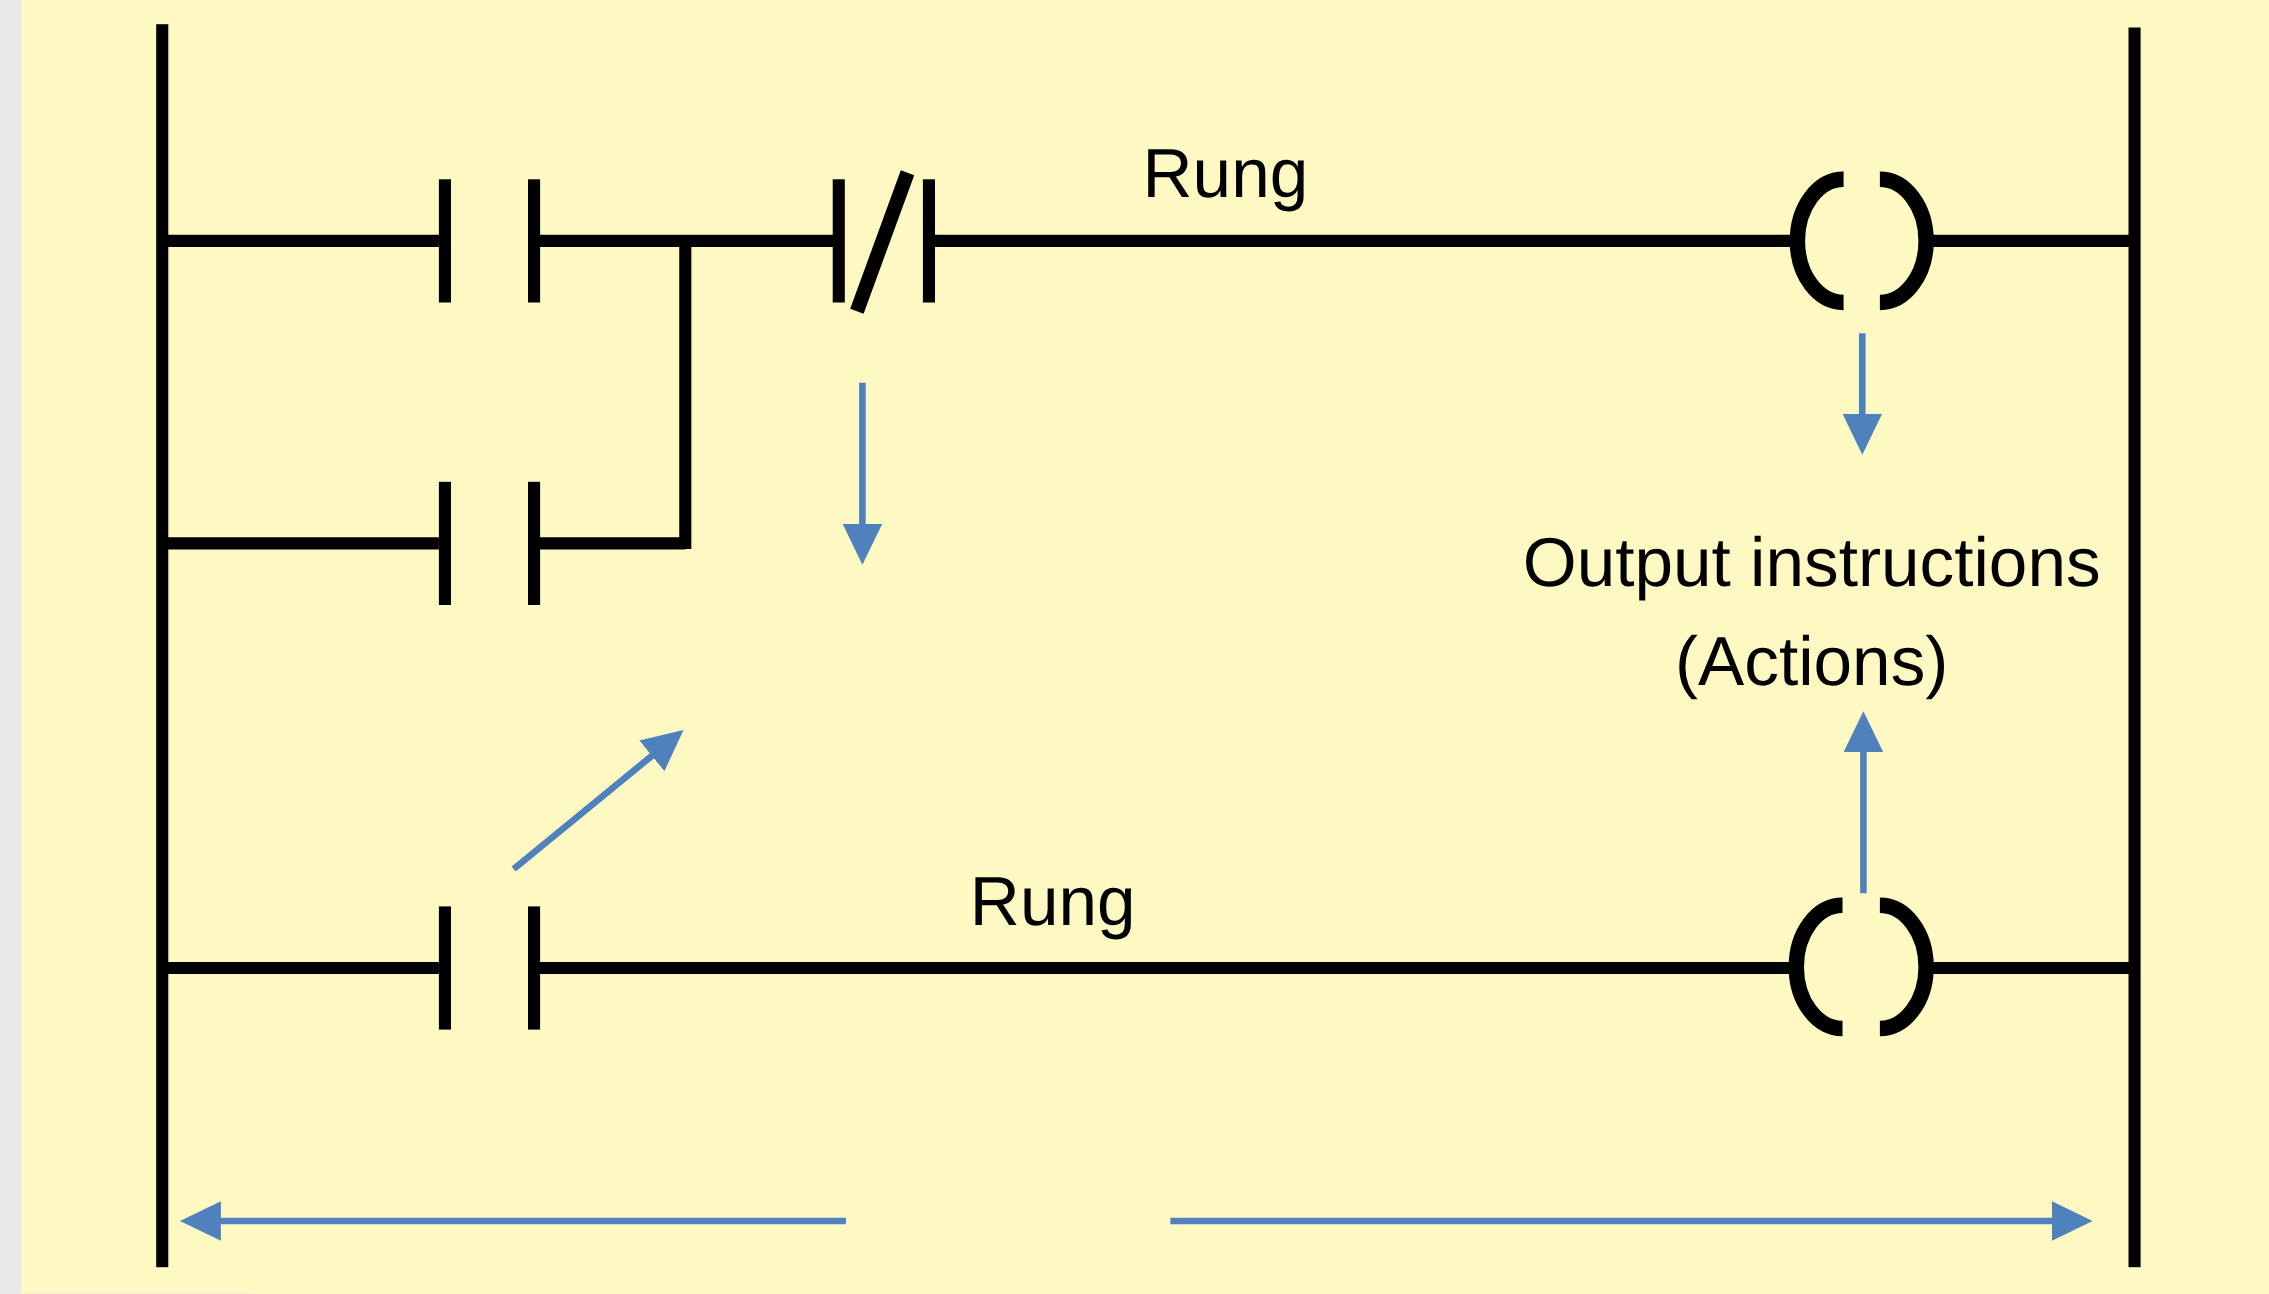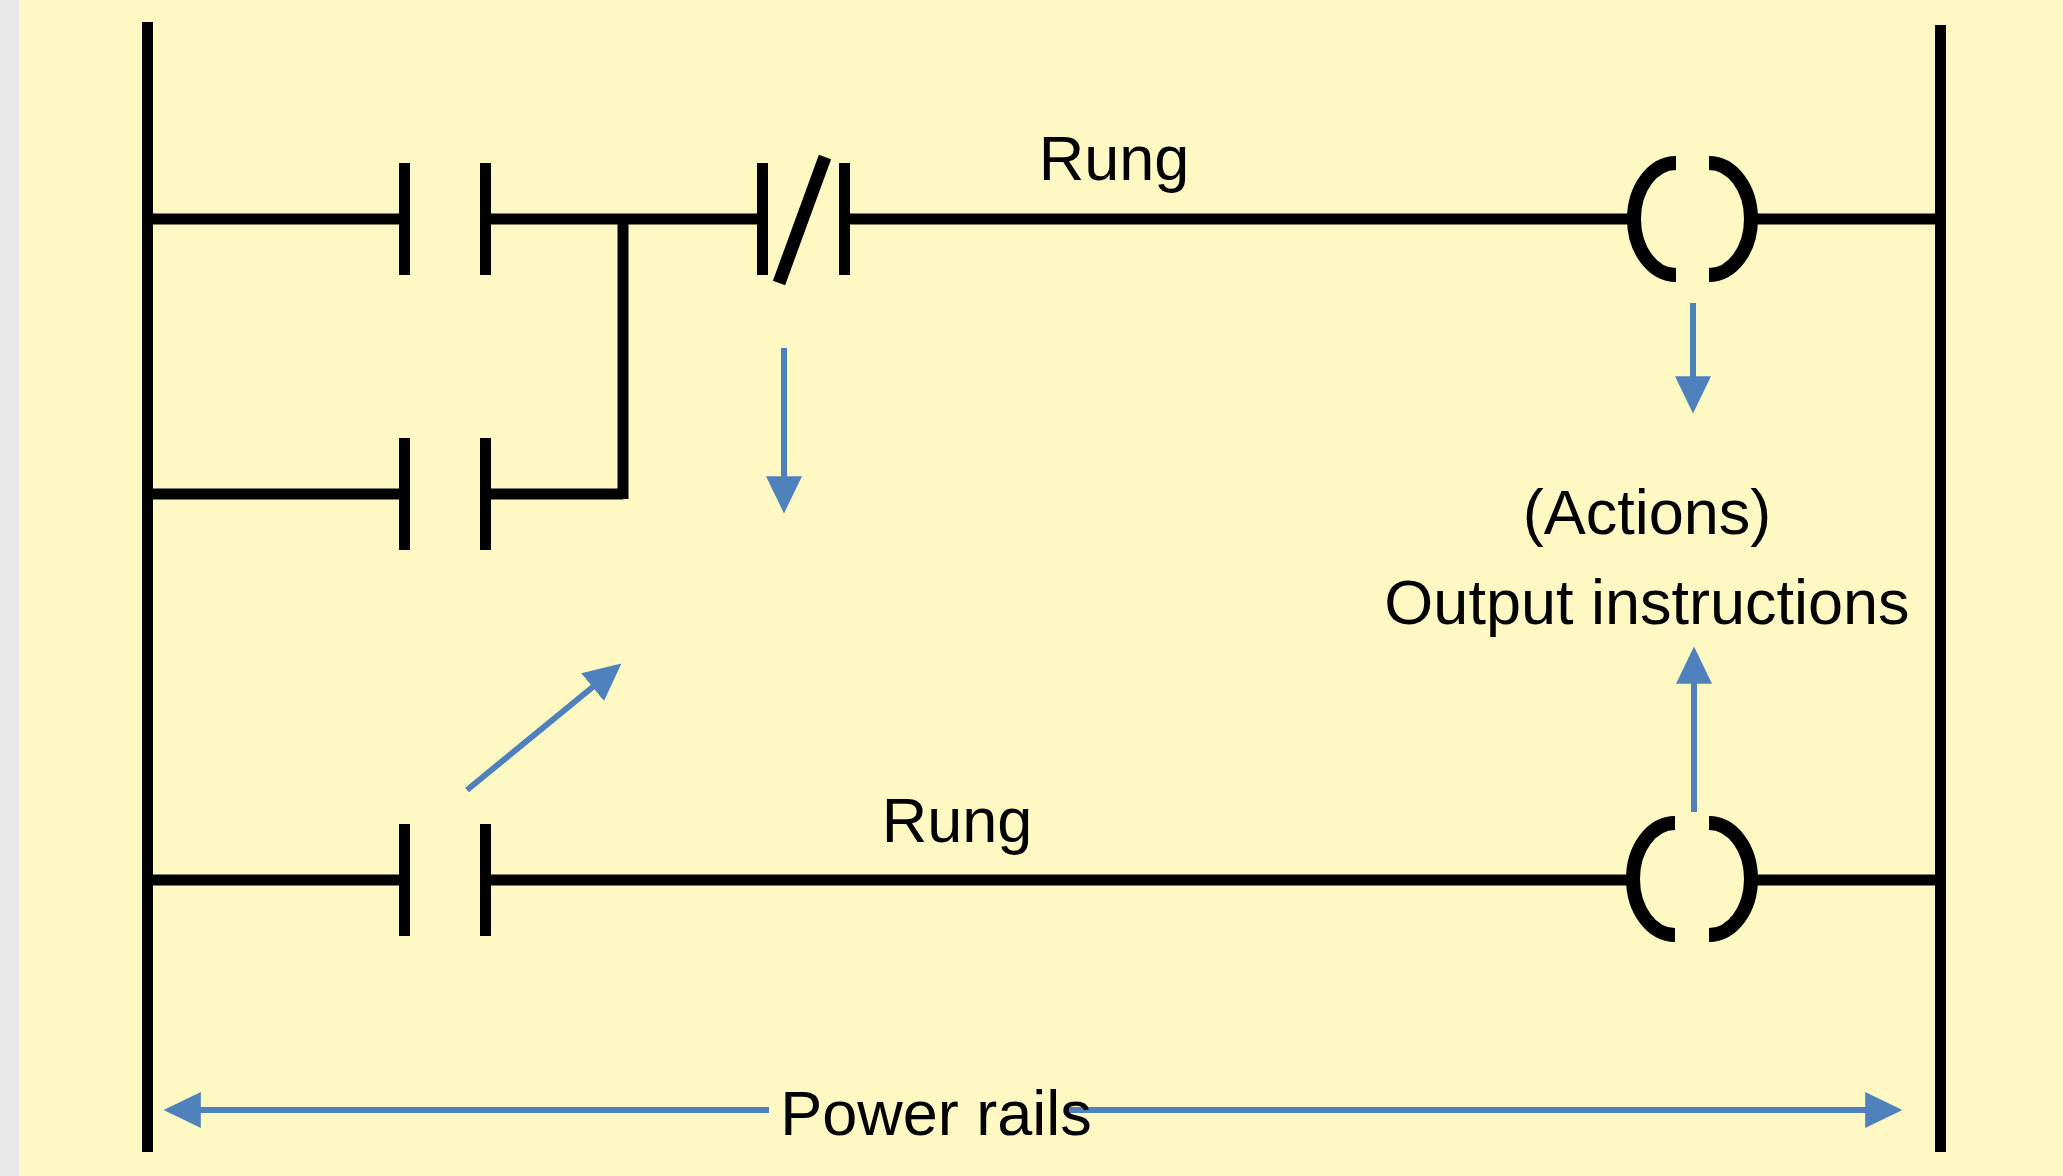--- a/index.html
+++ b/index.html
@@ -105,20 +105,19 @@
       <path d="M1045,1110 H1848" marker-end="url(#ah)"></path>
     </g>
   </svg>
 
   <div class="lbl" style="left:1095px; top:158px;">Rung</div>
 
   <div class="lbl" style="left:938px; top:820px;">Rung</div>
 
 
   <div class="lbl-block" style="left:1628px; top:467px;">
+    <div>Output instructions</div>
     <div>(Actions)</div>
-    <div>Output instructions</div>
   </div>
 
-  <div class="lbl" style="left:917px; top:1113px;">Power rails</div>
 
 
 </div>
 
 </body></html>

